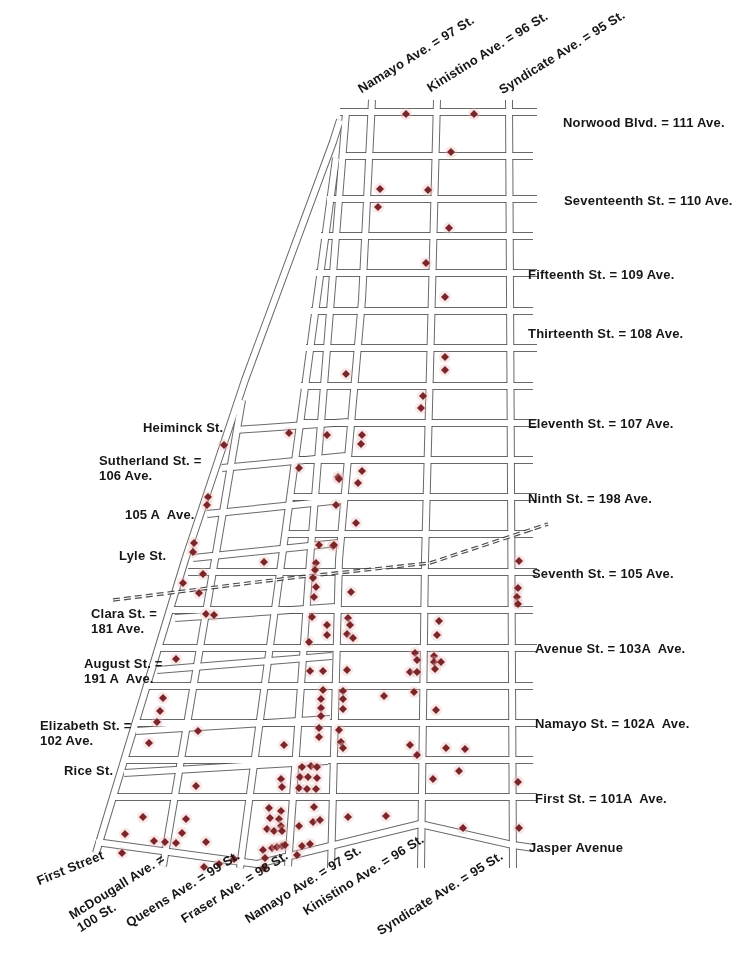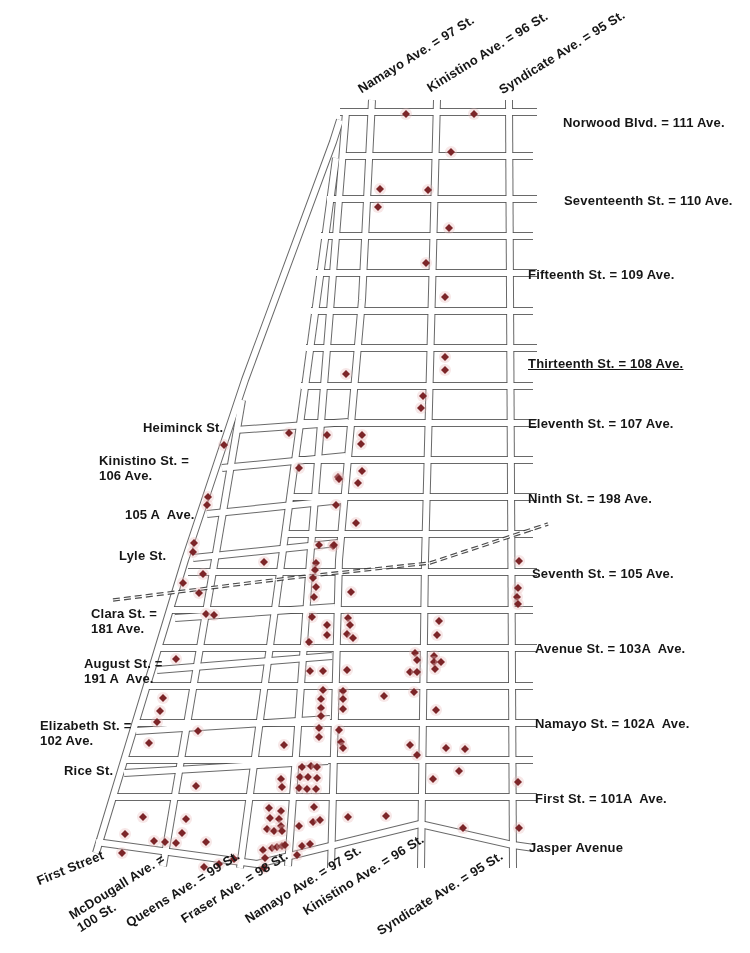--- a/index.html
+++ b/index.html
@@ -388,31 +388,31 @@
       <path d="M 463 824 L 467 828 L 463 832 L 459 828 Z" fill="#7c2528"></path>
       <circle cx="519" cy="828" r="6" fill="#e8b9b9" opacity="0.35"></circle>
       <path d="M 519 824 L 523 828 L 519 832 L 515 828 Z" fill="#7c2528"></path>
     </svg>
 
   <div>
 
     <div class="lbl" style="left: 537px; top: 115px; padding-left: 26px;">Norwood Blvd. = 111 Ave.</div>
     <div class="lbl" style="left: 524px; top: 193px; margin-left: 40px;">Seventeenth St. = 110 Ave.</div>
     <div class="lbl" style="left: 528px; top: 267px;">Fifteenth St. = 109 Ave.</div>
-    <div class="lbl" style="left: 528px; top: 356px; text-decoration: underline;">Thirteenth St. = 108 Ave.</div>
+    <div class="lbl" style="left: 528px; top: 326px;">Thirteenth St. = 108 Ave.</div>
     <div class="lbl" style="left: 528px; top: 416px;">Eleventh St. = 107 Ave.</div>
     <div class="lbl" style="left: 528px; top: 491px;">Ninth St. = 198 Ave.</div>
     <div class="lbl" style="left: 532px; top: 566px;">Seventh St. = 105 Ave.</div>
     <div class="lbl" style="left: 535px; top: 641px;">Avenue St. = 103A  Ave.</div>
     <div class="lbl" style="left: 535px; top: 716px;">Namayo St. = 102A  Ave.</div>
     <div class="lbl" style="left: 535px; top: 791px;">First St. = 101A  Ave.</div>
     <div class="lbl" style="left: 529px; top: 840px;">Jasper Avenue</div>
 
     <div class="lbl" style="left: 143px; top: 420px;">Heiminck St.</div>
-    <div class="lbl" style="left: 99px; top: 453px;"><span>Kinistino St. =</span><br><span>106 Ave.</span></div>
+    <div class="lbl" style="left: 99px; top: 453px;"><span>Sutherland St. =</span><br><span>106 Ave.</span></div>
     <div class="lbl" style="left: 125px; top: 507px;">105 A  Ave.</div>
     <div class="lbl" style="left: 119px; top: 548px;">Lyle St.</div>
     <div class="lbl" style="left: 91px; top: 606px;"><span>Clara St. =</span><br><span>181 Ave.</span></div>
     <div class="lbl" style="left: 84px; top: 656px;"><span>August St. =</span><br><span>191 A  Ave.</span></div>
     <div class="lbl" style="left: 40px; top: 718px;"><span>Elizabeth St. =</span><br><span>102 Ave.</span></div>
     <div class="lbl" style="left: 64px; top: 763px;">Rice St.</div>
 
     <div class="lbl" style="left: 363px; top: 81px; transform-origin: 0px 100%; transform: rotate(-32deg);">Namayo Ave. = 97 St.</div>
     <div class="lbl" style="left: 432px; top: 80px; transform-origin: 0px 100%; transform: rotate(-32deg);">Kinistino Ave. = 96 St.</div>
     <div class="lbl" style="left: 504px; top: 82px; transform-origin: 0px 100%; transform: rotate(-32deg);">Syndicate Ave. = 95 St.</div>

